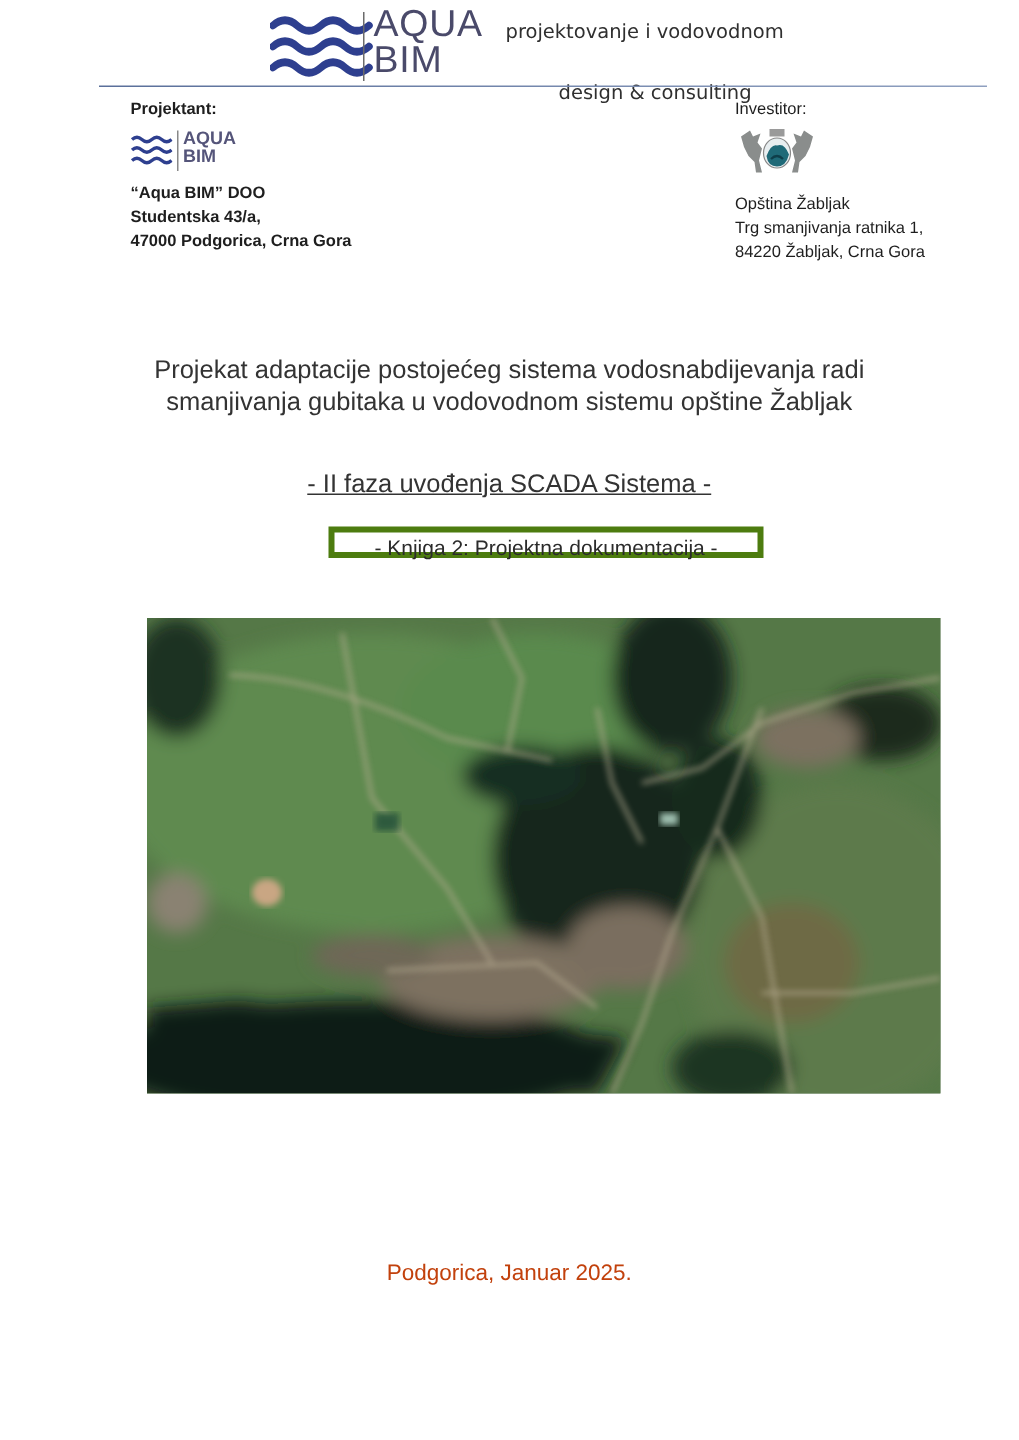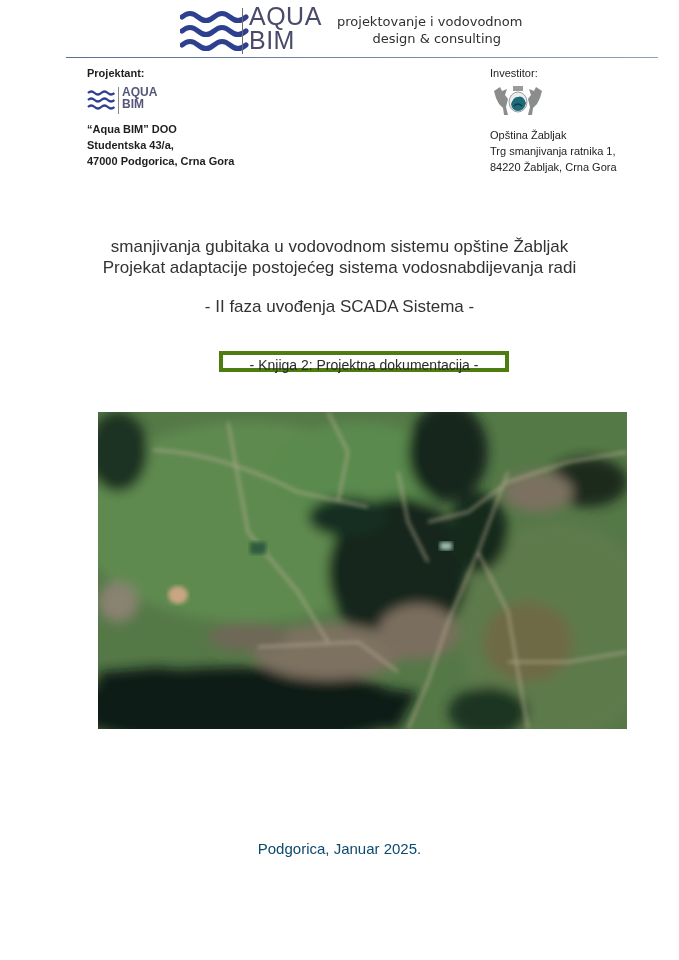--- a/index.html
+++ b/index.html
@@ -6,48 +6,48 @@
   body { width: 679px; height: 960px; position: relative; overflow: hidden;
          font-family: "Liberation Sans", sans-serif; color: #2b2b2b; }
 
   .header { position: absolute; left: 0; top: 0; width: 679px; height: 60px; }
   .header-logo { position: absolute; left: 180px; top: 8px; width: 70px; height: 46px; }
   .header-divider-v { position: absolute; left: 242px; top: 8px; width: 1px; height: 46px; background: #6b6b6b; }
   .header-brand { position: absolute; left: 249px; top: 4px; font-size: 25px; line-height: 24px;
                   color: #4a4a6a; font-weight: 300; letter-spacing: 0.5px; }
   .header-tagline { position: absolute; left: 337px; top: 13px; font-size: 13px; line-height: 17px;
                     color: #2f2f2f; text-align: center; font-family: "DejaVu Sans", sans-serif; }
-  .header-tagline div:nth-child(2) { padding-left: 14px; }
+  .header-tagline div:nth-child(2) { padding-left: 14px; margin-top: 24px; }
   .header-rule { position: absolute; left: 66px; top: 57px; width: 592px; height: 1px;
                  background: linear-gradient(to right, #5a6f9a, #8fa0c0); }
 
   .party { position: absolute; font-size: 11px; line-height: 16px; color: #1e1e1e; }
   .party .label { margin-bottom: 4px; }
   .party-left { left: 87px; top: 65px; font-weight: bold; }
   .party-right { left: 490px; top: 65px; }
 
   .mini-logo { position: relative; width: 90px; height: 30px; margin-bottom: 6px; }
   .mini-logo svg { position: absolute; left: 0; top: 4px; }
   .mini-logo .sep { position: absolute; left: 31px; top: 2px; width: 1px; height: 27px; background: #888; }
   .mini-logo .txt { position: absolute; left: 35px; top: 1px; font-size: 12px; line-height: 12px; color: #55557a; }
 
   .crest { width: 56px; height: 32px; margin-bottom: 6px; }
 
   .title { position: absolute; left: 0; width: 679px; text-align: center; color: #333; }
   .title-1 { top: 236px; font-size: 17px; line-height: 21px; }
-  .title-2 { top: 296px; font-size: 17px; line-height: 21px; }
+  .title-2 { top: 312px; font-size: 17px; line-height: 21px; text-decoration: underline; }
 
   .book-box { position: absolute; left: 219px; top: 351px; width: 290px; height: 21px;
               border: 4px solid #4d7c0f; text-align: center; font-size: 14px; line-height: 21px; color: #2b2b2b;
               box-sizing: border-box; }
 
   .satellite { position: absolute; left: 98px; top: 412px; width: 529px; height: 317px; overflow: hidden;
                background: #4d6b3e; }
 
-  .footer-date { position: absolute; left: 0; top: 840px; width: 679px; text-align: center; font-size: 15px; color: #0c4a6e; }
+  .footer-date { position: absolute; left: 0; top: 840px; width: 679px; text-align: center; font-size: 15px; color: #c2410c; }
 </style>
 </head>
 <body>
 
 <div class="header">
   <svg class="header-logo" viewBox="0 0 70 46">
     <path d="M2 9 q8 -7 16 0 t16 0 t16 0 t16 0" fill="none" stroke="#2e3f8f" stroke-width="5" stroke-linecap="round"></path>
     <path d="M2 23 q8 -7 16 0 t16 0 t16 0 t16 0" fill="none" stroke="#2e3f8f" stroke-width="5" stroke-linecap="round"></path>
     <path d="M2 37 q8 -7 16 0 t16 0 t16 0 t16 0" fill="none" stroke="#2e3f8f" stroke-width="5" stroke-linecap="round"></path>
   </svg>
@@ -95,22 +95,22 @@
     <ellipse cx="28" cy="17" rx="9" ry="10" fill="#e8eef0" stroke="#888" stroke-width="0.8"></ellipse>
     <path d="M21 19 q3 -8 7 -7 q5 -2 8 6 q-2 8 -8 8 q-6 0 -7 -7z" fill="#1f6a78"></path>
     <path d="M24 21 q4 -4 8 0" fill="none" stroke="#0e3e4a" stroke-width="1.5"></path>
   </svg>
   <div>Opština Žabljak</div>
   <div>Trg smanjivanja ratnika 1,</div>
   <div>84220 Žabljak, Crna Gora</div>
 </div>
 
 <div class="title title-1">
+  <div>Projekat adaptacije postojećeg sistema vodosnabdijevanja radi</div>
   <div>smanjivanja gubitaka u vodovodnom sistemu opštine Žabljak</div>
-  <div>Projekat adaptacije postojećeg sistema vodosnabdijevanja radi</div>
 </div>
 <div class="title title-2">- II faza uvođenja SCADA Sistema -</div>
 
 <div class="book-box">- Knjiga 2: Projektna dokumentacija -</div>
 
 <div class="satellite">
   <svg width="529" height="317" viewBox="0 0 529 317" preserveAspectRatio="none">
     <defs>
       <filter id="blur">
           <feGaussianBlur stdDeviation="6"></feGaussianBlur>

